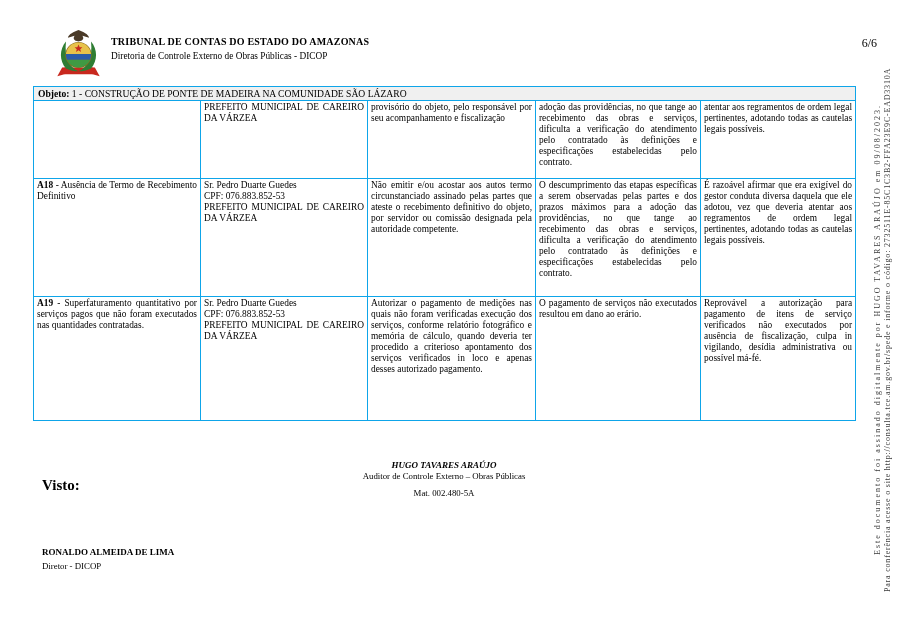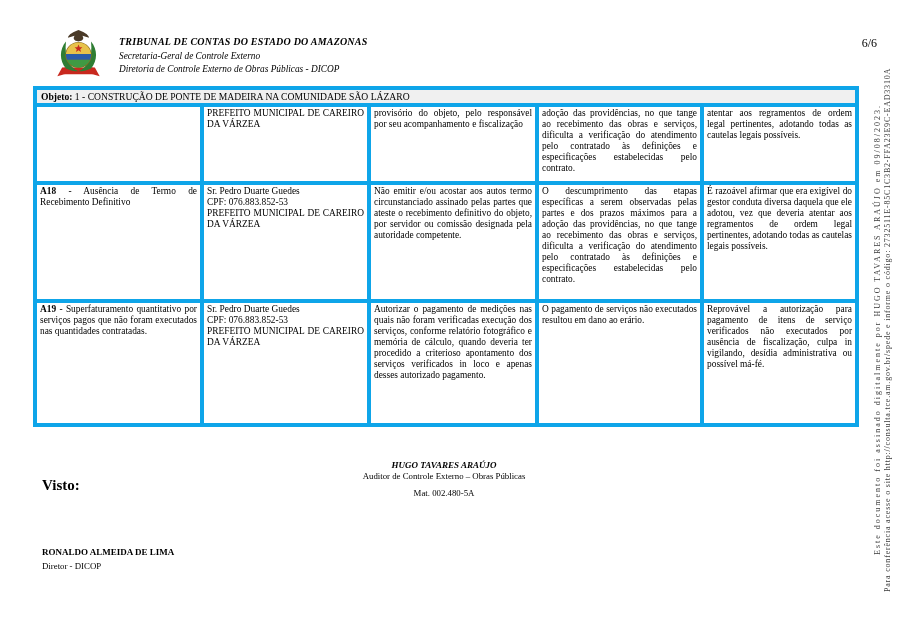--- a/index.html
+++ b/index.html
@@ -8,32 +8,32 @@
     background: #ffffff;
     position: relative;
     overflow: hidden;
     font-family: "Liberation Serif", "DejaVu Serif", serif;
     color: #000;
   }
 
   
   .letterhead { position: absolute; top: 29px; left: 55px; display: flex; align-items: flex-start; }
   .logo { width: 47px; height: 52px; flex: 0 0 auto; }
-  .org-block { margin-left: 17px; padding-top: 7px; font-style: italic; }
+  .org-block { margin-left: 9px; padding-top: 7px; }
   .org-name { font-weight: bold; font-size: 10px; letter-spacing: 0.2px; }
   .org-line { font-size: 9.3px; margin-top: 3.5px; }
   .page-number { position: absolute; top: 36px; right: 23px; font-size: 12px; }
 
   
   table.doc-table {
     position: absolute; top: 86px; left: 33px;
     width: 822px; border-collapse: collapse; table-layout: fixed;
   }
   .doc-table td, .doc-table th {
-    border: 4px solid #0ea5e9;
+    border: 1px solid #0ea5e9;
     vertical-align: top;
     font-size: 9.4px; line-height: 11px;
     padding: 1px 3px;
     overflow: hidden;
     font-family: Liberation Serif, serif;
   }
   tr.caption-row td {
     background: #f0f0f0;
     font-size: 9.6px;
     height: 11px;
@@ -107,21 +107,20 @@
       <circle cx="24" cy="27" r="13.6" fill="#8a6d1f"></circle>
       <g clip-path="url(#shieldClip)">
         <rect x="10" y="13" width="28" height="13" fill="#e8c24a"></rect>
         <rect x="10" y="26" width="28" height="6" fill="#2a5caa"></rect>
         <rect x="10" y="32" width="28" height="9" fill="#3f9a43"></rect>
         <polygon points="24,16 25.2,19 28,19 25.8,20.9 26.6,23.8 24,22 21.4,23.8 22.2,20.9 20,19 22.8,19" fill="#c8281e"></polygon>
       </g>
     </svg>
     <div class="org-block">
       <div class="org-name">TRIBUNAL DE CONTAS DO ESTADO DO AMAZONAS</div>
-      <div class="org-line">Secretaria-Geral de Controle Externo</div>
       <div class="org-line">Diretoria de Controle Externo de Obras Públicas - DICOP</div>
     </div>
   </div>
 
   <div class="page-number">6/6</div>
 
   <table class="doc-table">
     <colgroup>
       <col style="width:167px">
         <col style="width:167px">

